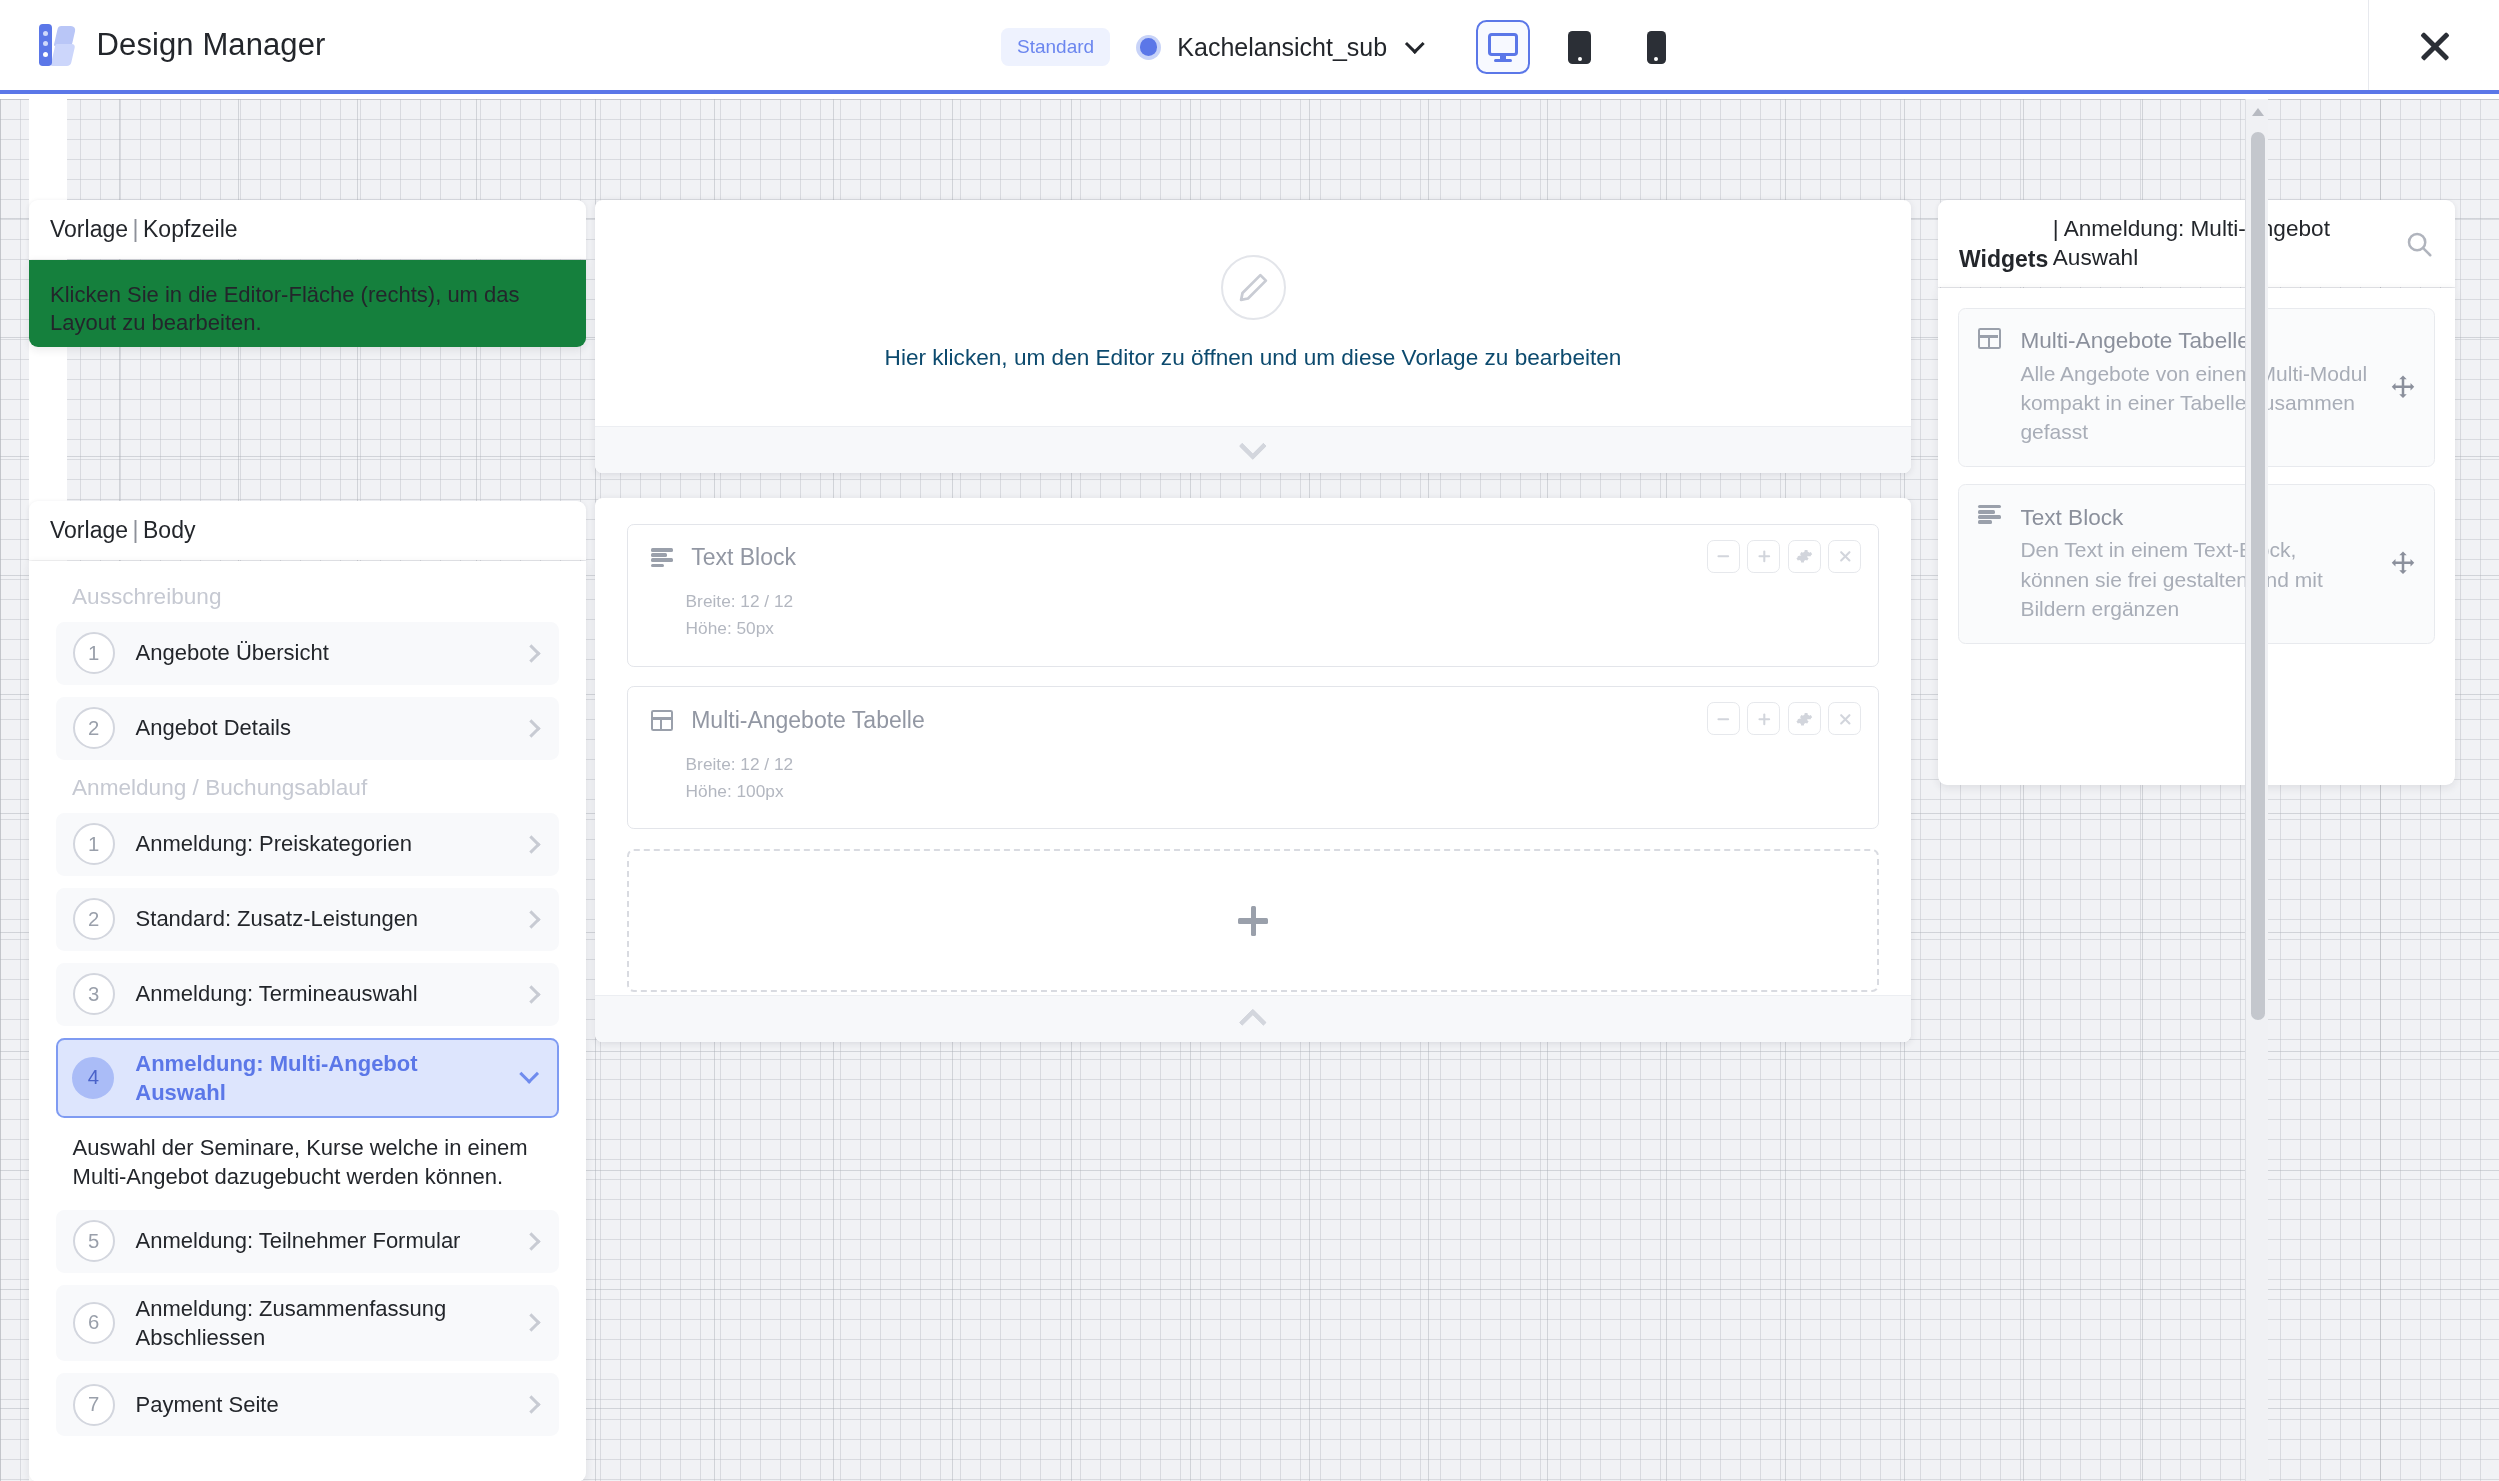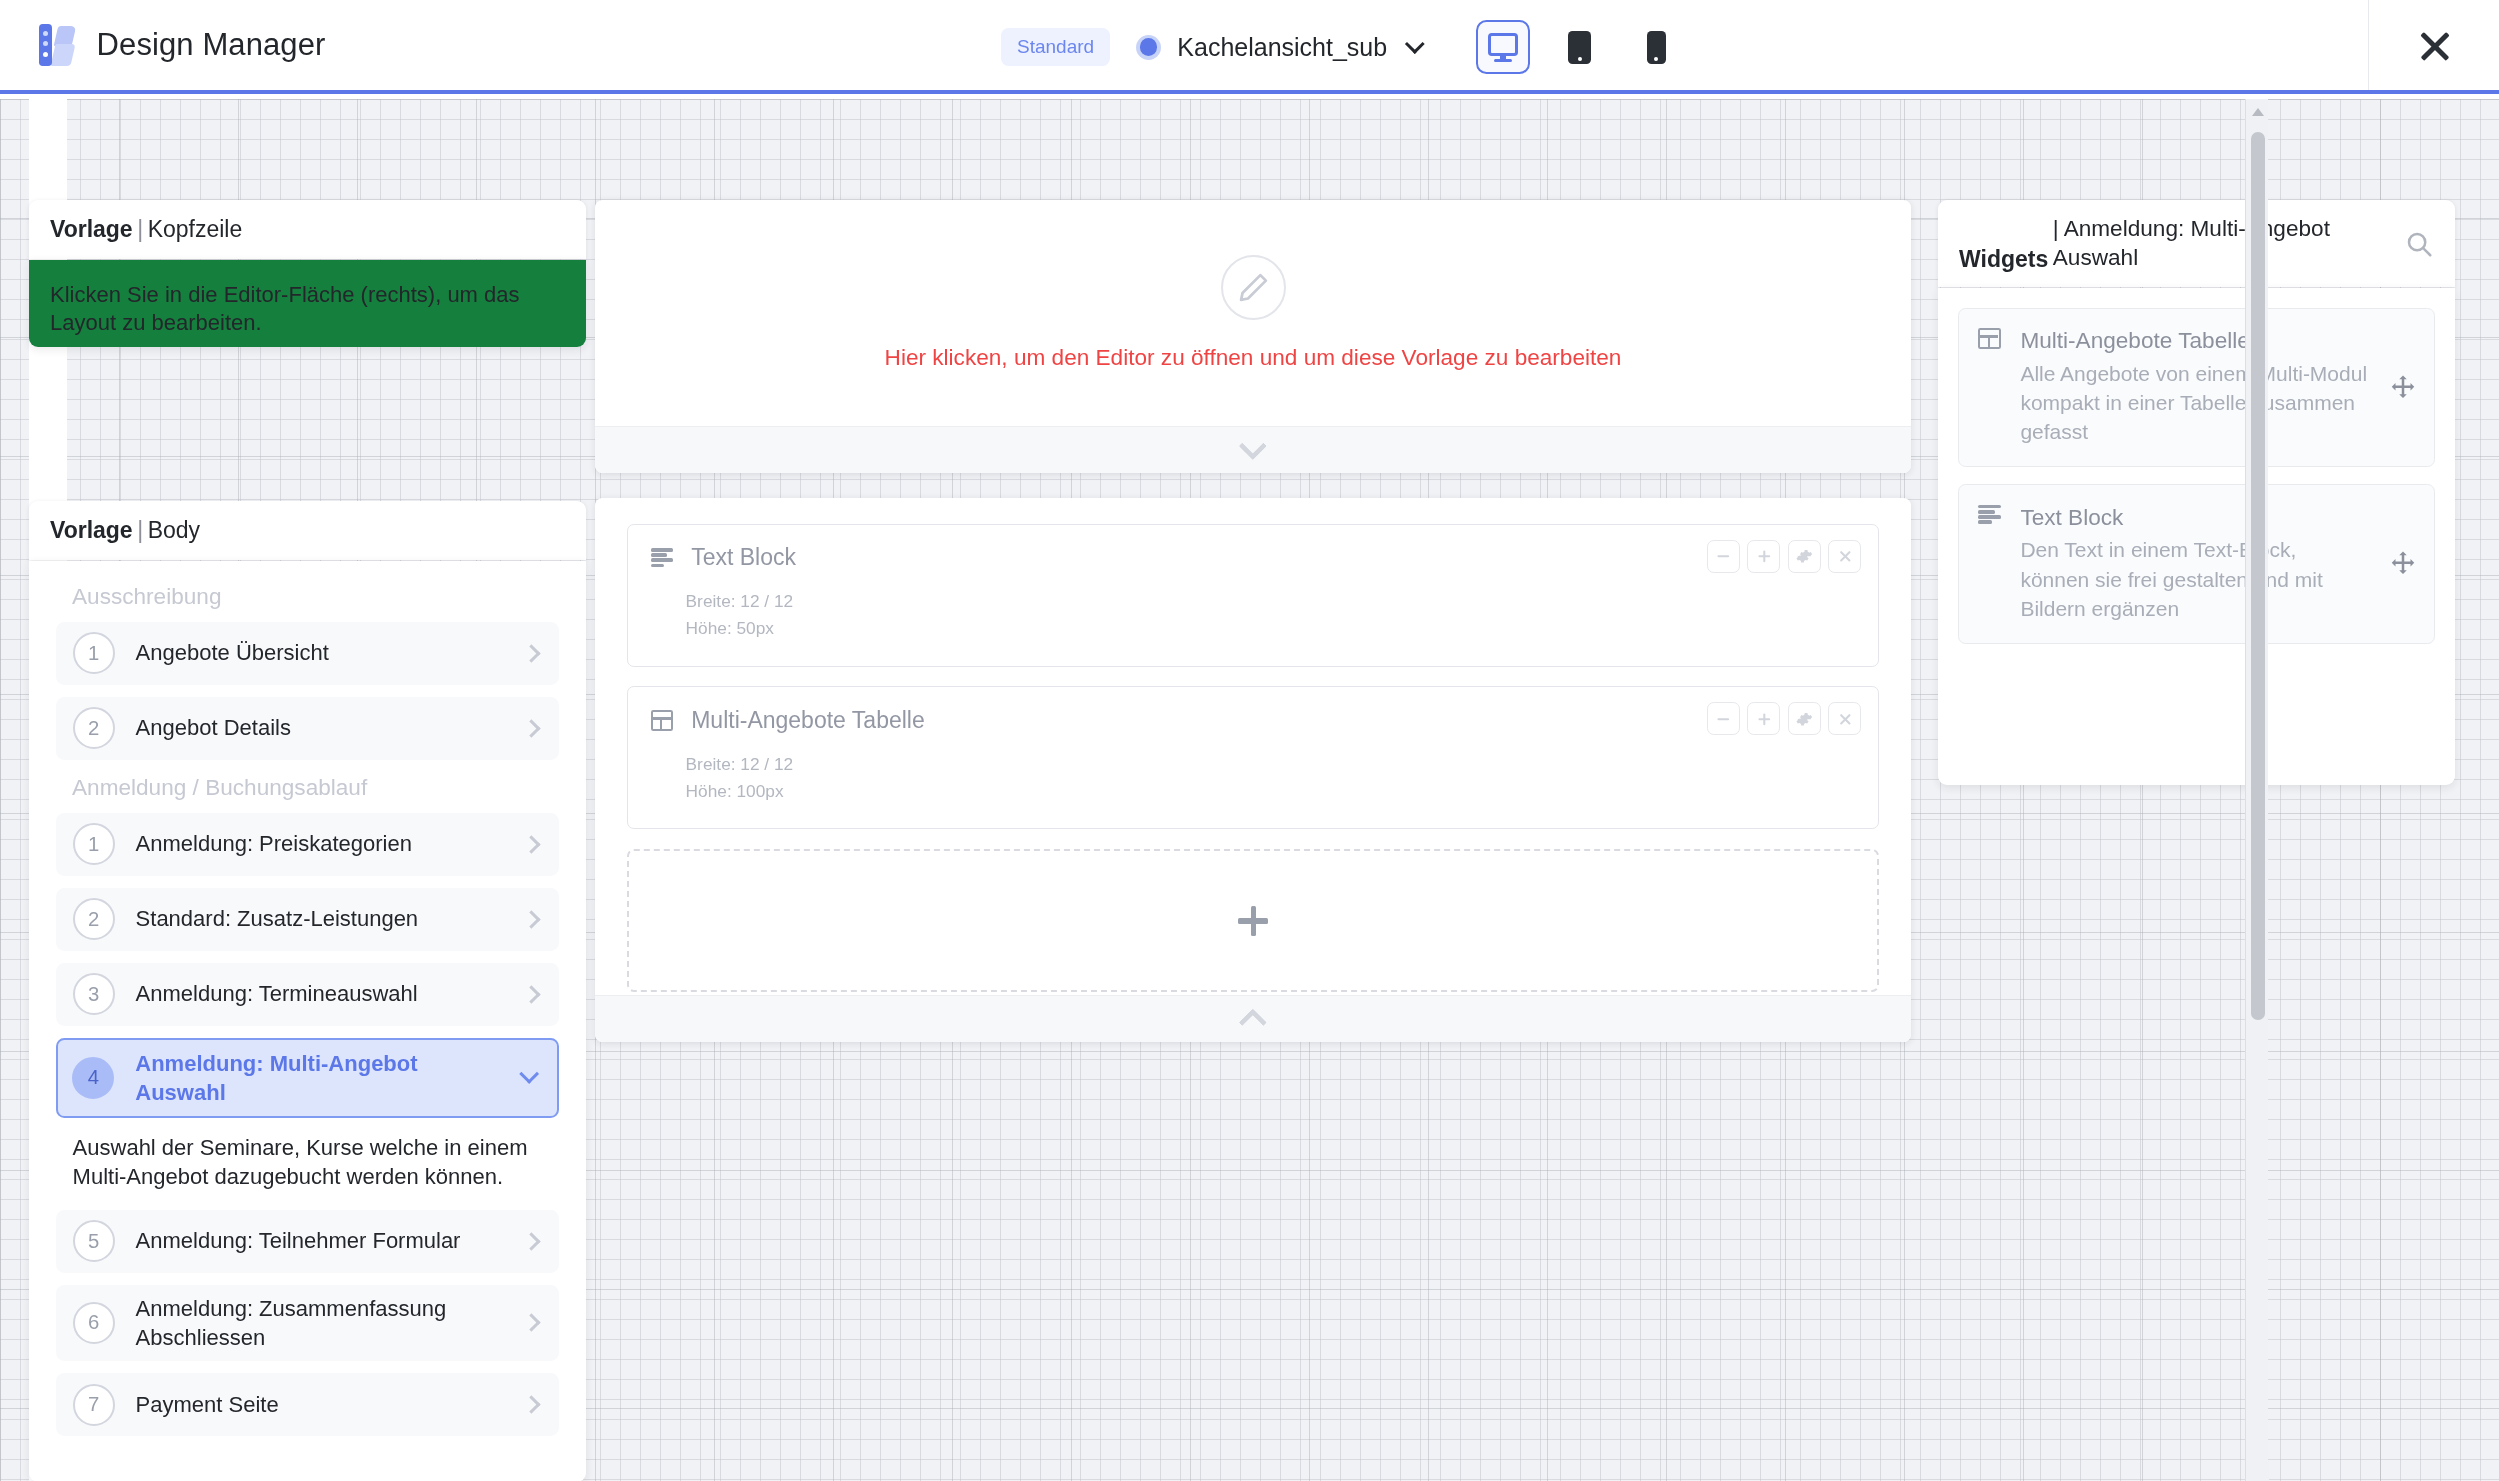--- a/index.html
+++ b/index.html
@@ -126,21 +126,21 @@
   }
   .hscroll-corner {
     position:absolute; left: 0; bottom: 0; width: 22.6px; height: 21px; background:#f0f1f4;
   }
   .card-head {
     background:#fff; border-radius: 9px 9px 0 0;
     box-shadow: 0 1.5px 5.3px rgba(30,34,48,.09);
     display:flex; align-items:center;
   }
   .panel-title { font-size: 23px; color:#23262b; }
-  .panel-title b { font-weight: 700; }
+  .panel-title b { font-weight: 400; }
   .panel-title .sep { color:#8d9099; font-weight: 400; padding: 0 4.5px; }
   .panel-title .thin { font-weight: 400; }
 
   
   #kopf-head { position:absolute; left: 29px; top: 200px; width: 557px; height: 59px; padding-left: 21px; }
   #kopf-body {
     position:absolute; left: 29px; top: 260px; width: 557px; height: 87px;
     padding: 21px; font-size: 22px; line-height: 1.28; color:#23262b;
     box-shadow: 0 2.3px 8.3px rgba(30,34,48,.09); border-radius: 0 0 9px 9px; background:#15803d;
   }
@@ -194,21 +194,21 @@
     overflow: hidden;
   }
   #ed-head .hero {
     height: 226px; display:flex; flex-direction:column; align-items:center; justify-content:center; gap: 25.6px;
   }
   .pencil-circle {
     width: 65px; height: 65px; border-radius: 50%; border: 2.3px solid #e3e5ea;
     display:flex; align-items:center; justify-content:center;
   }
   .pencil-circle svg { width: 33px; height: 33px; }
-  .hero-text { font-size: 22.6px; color:#ef4444; }
+  .hero-text { font-size: 22.6px; color:#0c4a6e; }
   .collapse-strip {
     height: 47px; background:#f7f8fa; border-top: 0.8px solid #eceef2;
     display:flex; align-items:center; justify-content:center; cursor:pointer;
   }
   .chev-big-down {
     width: 19.6px; height: 19.6px; margin-top:-9px;
     border-right: 5.3px solid #d3d6dd; border-bottom: 5.3px solid #d3d6dd;
     transform: rotate(45deg); border-radius: 1.5px;
   }
   .chev-big-up {

